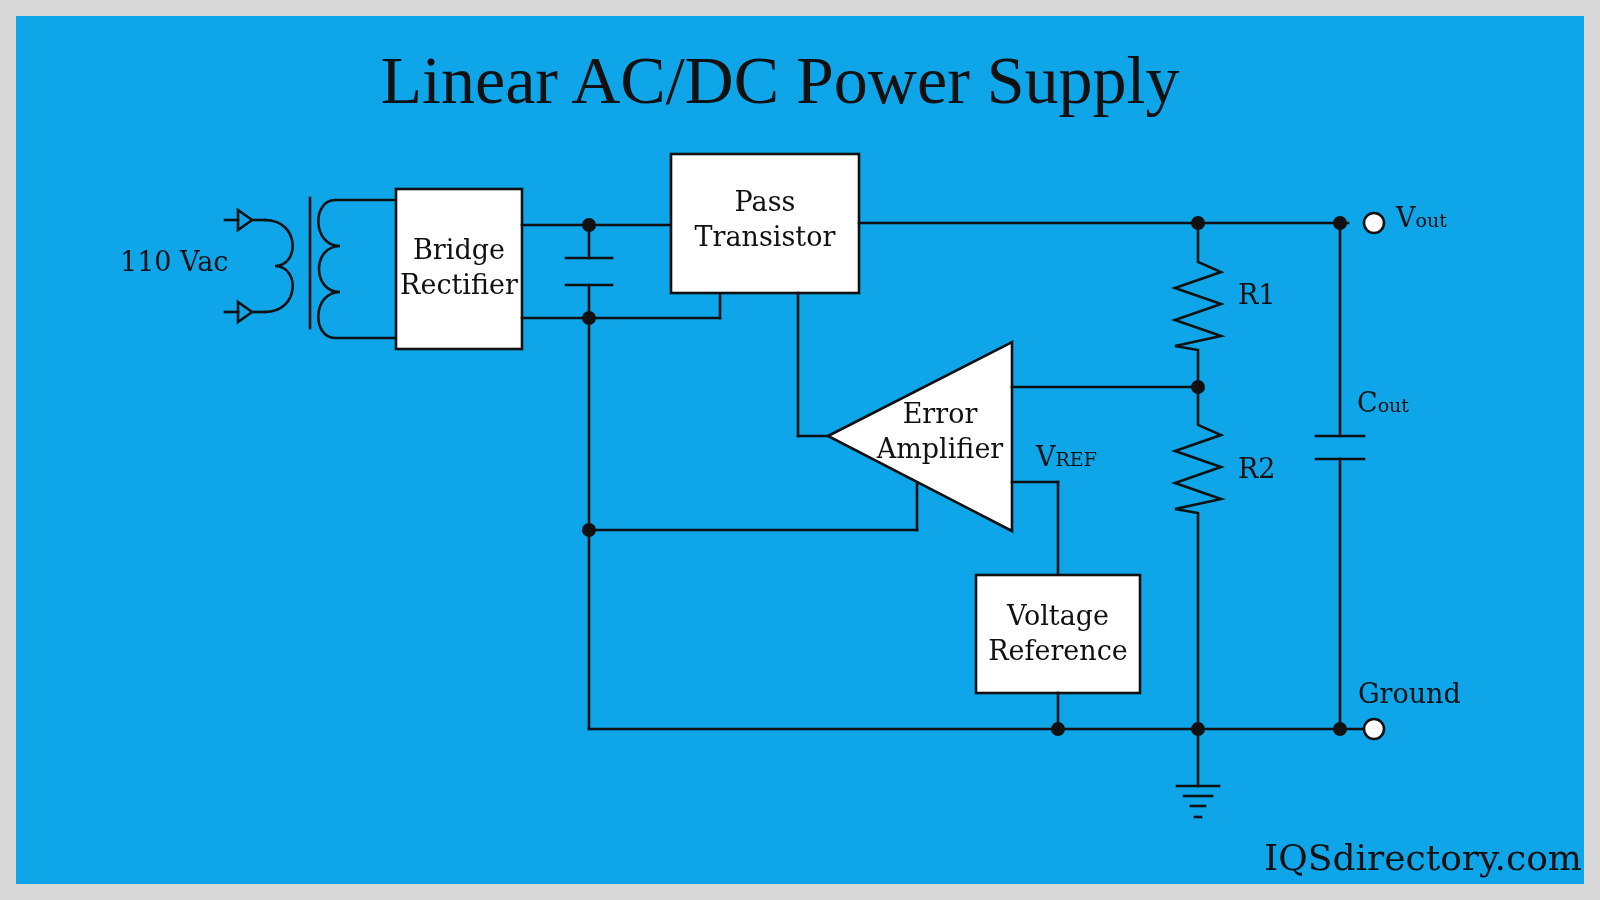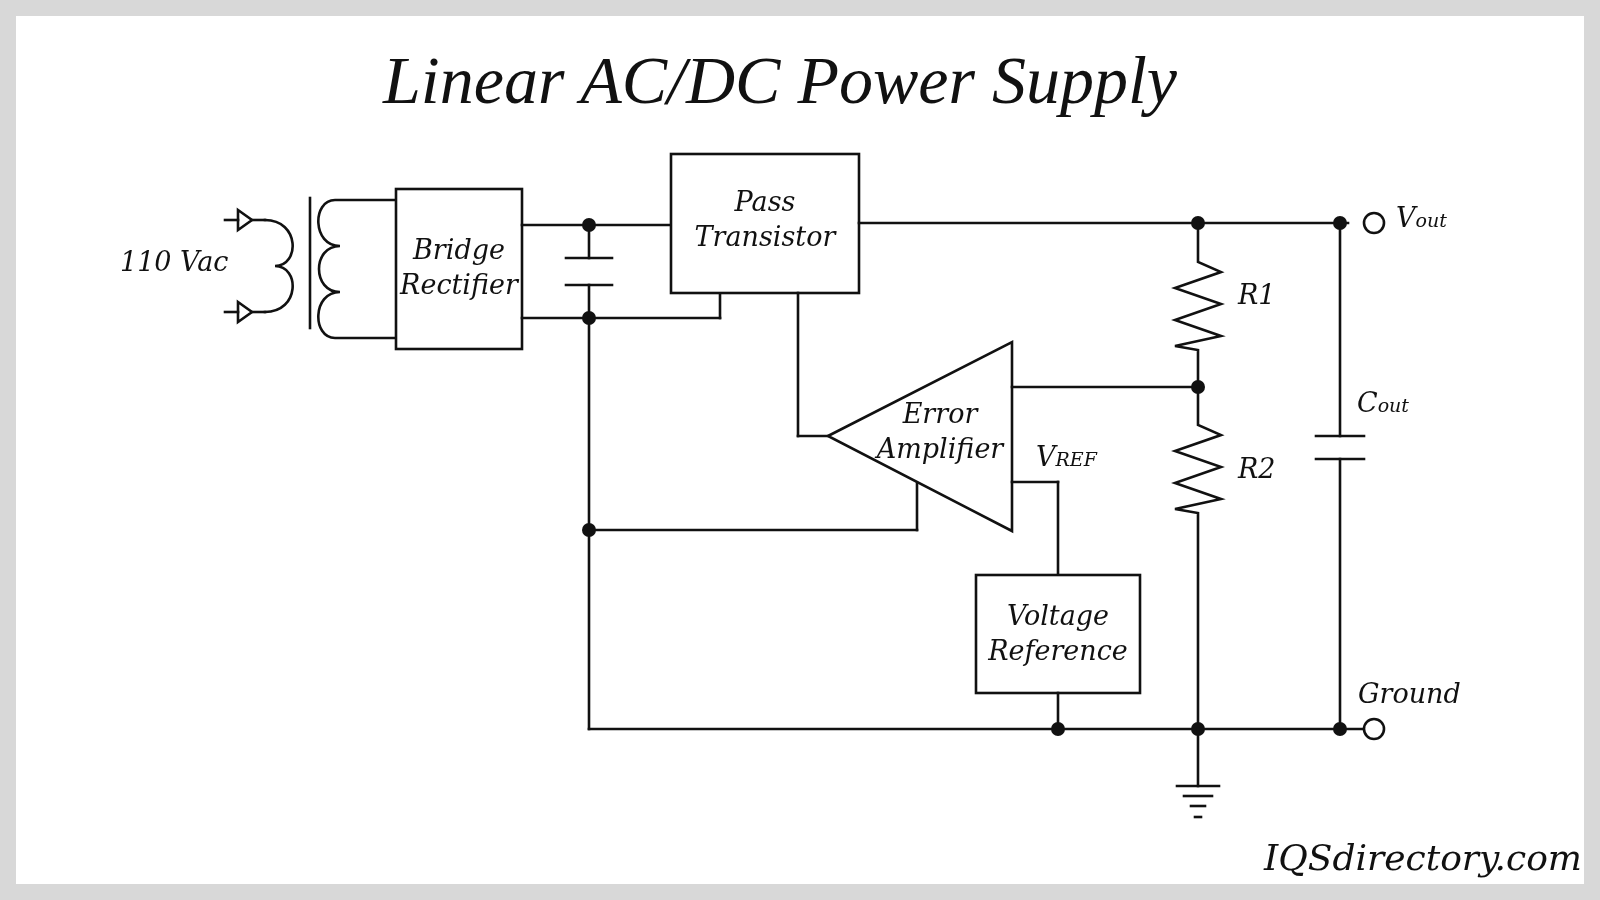--- a/index.html
+++ b/index.html
@@ -7,22 +7,21 @@
       width: 1600px; height: 900px;
       background: #d8d8d8;
       position: relative;
       overflow: hidden;
       font-family: "DejaVu Serif", serif;
     }
     .canvas {
       position: absolute;
       left: 16px; top: 16px;
       width: 1568px; height: 868px;
-      background: #ffffff;
-      font-style: italic;
+      background: #0ea5e9;
     }
     svg { position: absolute; left: 0; top: 0; }
     .wire { stroke: #111; stroke-width: 2.6; fill: none; stroke-linecap: square; }
     .box { stroke: #111; stroke-width: 2.6; fill: #fff; }
     .dot { fill: #111; }
     .term { stroke: #111; stroke-width: 2.6; fill: #fff; }
     .lbl { font-family: "DejaVu Serif", serif; fill: #111; font-size: 27px; }
     .lbl-c { text-anchor: middle; }
     .title { font-family: "Liberation Serif", serif; fill: #111; font-size: 68px; text-anchor: middle; }
     .sub { font-size: 19px; }

